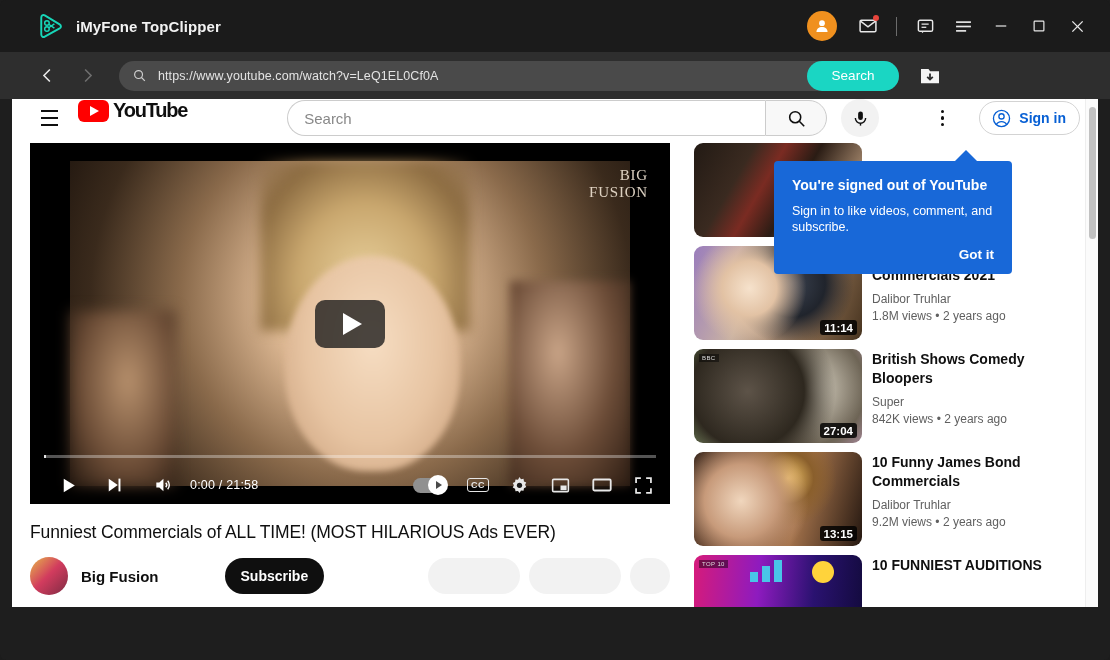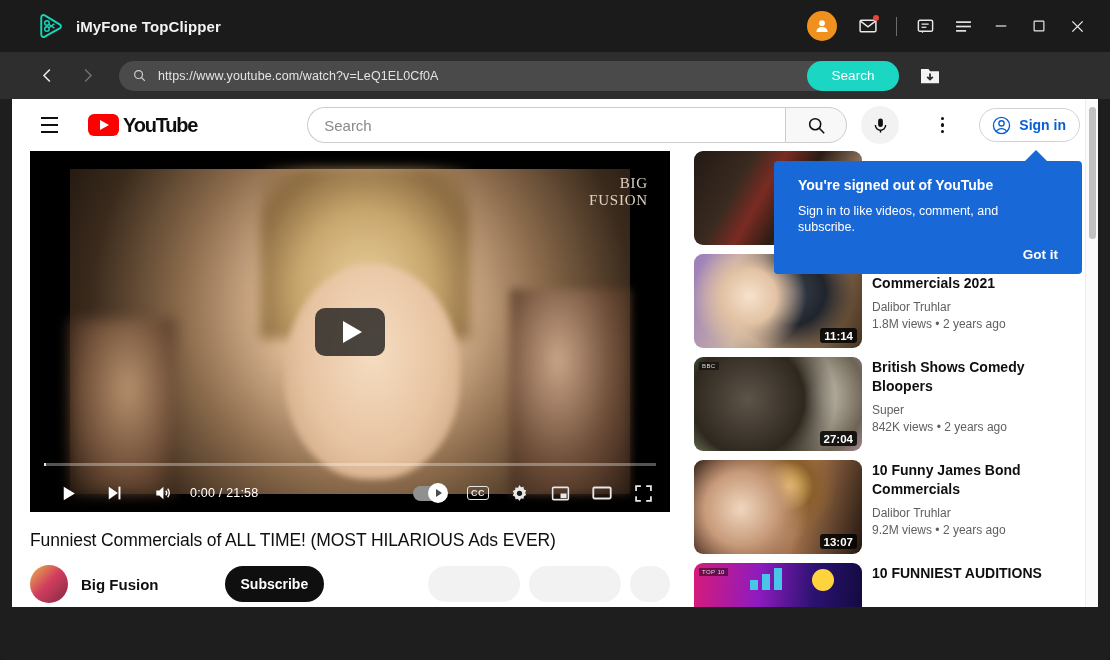--- a/index.html
+++ b/index.html
@@ -95,21 +95,21 @@
   }
 
   
   .webview {
     position: absolute; left: 12px; top: 99px;
     width: 1086px; height: 508px;
     background: #ffffff; overflow: hidden;
   }
 
   .yt-header {
-    height: 52px; display: flex; align-items: center; background: #fff; gap: 10px;
+    height: 44px; display: flex; align-items: flex-start; background: #fff;
   }
   .yt-hamburger {
     margin-left: 18px; width: 38px; height: 38px;
     display: flex; flex-direction: column; justify-content: center;
     align-items: center; gap: 5px; cursor: pointer;
   }
   .yt-hamburger span { display: block; width: 17px; height: 1.8px; background: #0f0f0f; }
   .yt-logo { margin-left: 10px; display: flex; align-items: center; cursor: pointer; }
   .yt-play-badge {
     width: 31px; height: 22px; background: #ff0000; border-radius: 6px;
@@ -154,22 +154,22 @@
   .yt-kebab span { width: 3.4px; height: 3.4px; border-radius: 50%; background: #0f0f0f; }
   .yt-signin {
     margin-left: 18px; height: 34px; padding: 0 13px 0 11px;
     border: 1px solid #d3d3d3; border-radius: 17px;
     display: flex; align-items: center; gap: 7px; cursor: pointer;
   }
   .yt-signin-label { color: #065fd4; font-size: 14px; font-weight: bold; }
 
   
   .tooltip {
-    position: absolute; left: 762px; top: 62px; width: 308px;
-    background: #1868d8; border-radius: 4px; padding: 16px 24px 12px;
+    position: absolute; left: 762px; top: 62px; width: 238px;
+    background: #1868d8; border-radius: 4px; padding: 16px 18px 12px;
     z-index: 40;
   }
   .tooltip::after {
     content: ''; position: absolute; right: 34px; top: -11px;
     border-left: 12px solid transparent; border-right: 12px solid transparent;
     border-bottom: 12px solid #1868d8;
   }
   .tt-title { color: #fff; font-size: 14px; font-weight: bold; }
   .tt-body { color: #fff; font-size: 12.5px; margin-top: 10px; line-height: 1.3; }
   .tt-action {
@@ -672,21 +672,21 @@
           </div>
           <div class="rec-meta">
             <div class="rec-title">British Shows Comedy Bloopers</div>
             <div class="rec-channel">Super</div>
             <div class="rec-stats">842K views  •  2 years ago</div>
           </div>
         </div>
 
         <div class="rec">
           <div class="thumb t3">
-            <span class="thumb-time">13:07</span>
+            <span class="thumb-time">13:15</span>
           </div>
           <div class="rec-meta">
             <div class="rec-title">10 Funny James Bond Commercials</div>
             <div class="rec-channel">Dalibor Truhlar</div>
             <div class="rec-stats">9.2M views  •  2 years ago</div>
           </div>
         </div>
 
         <div class="rec">
           <div class="thumb t4">

